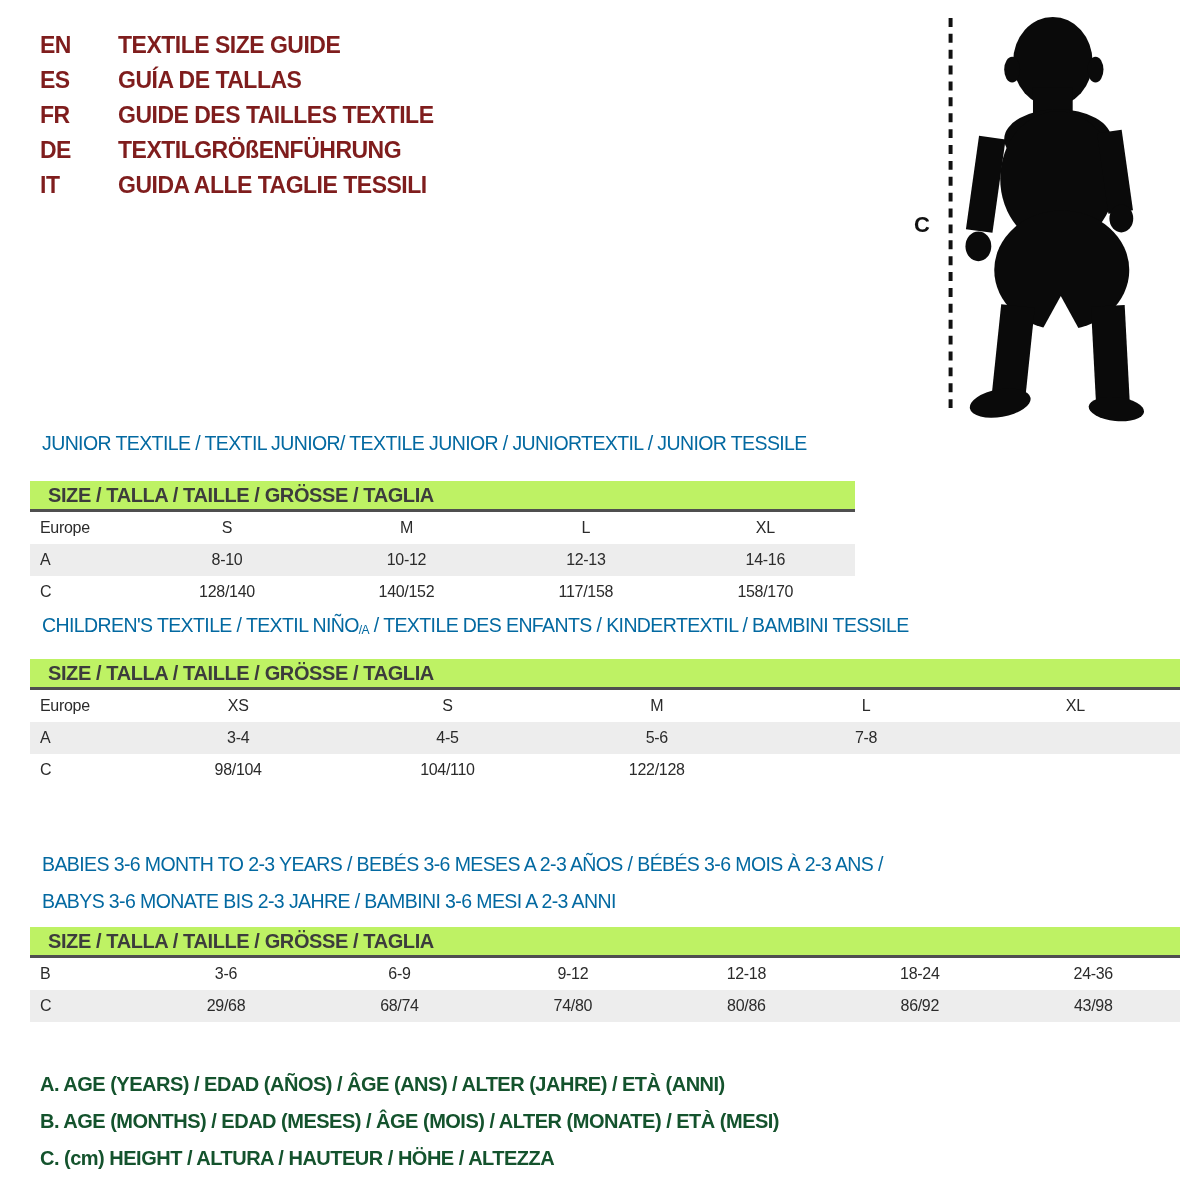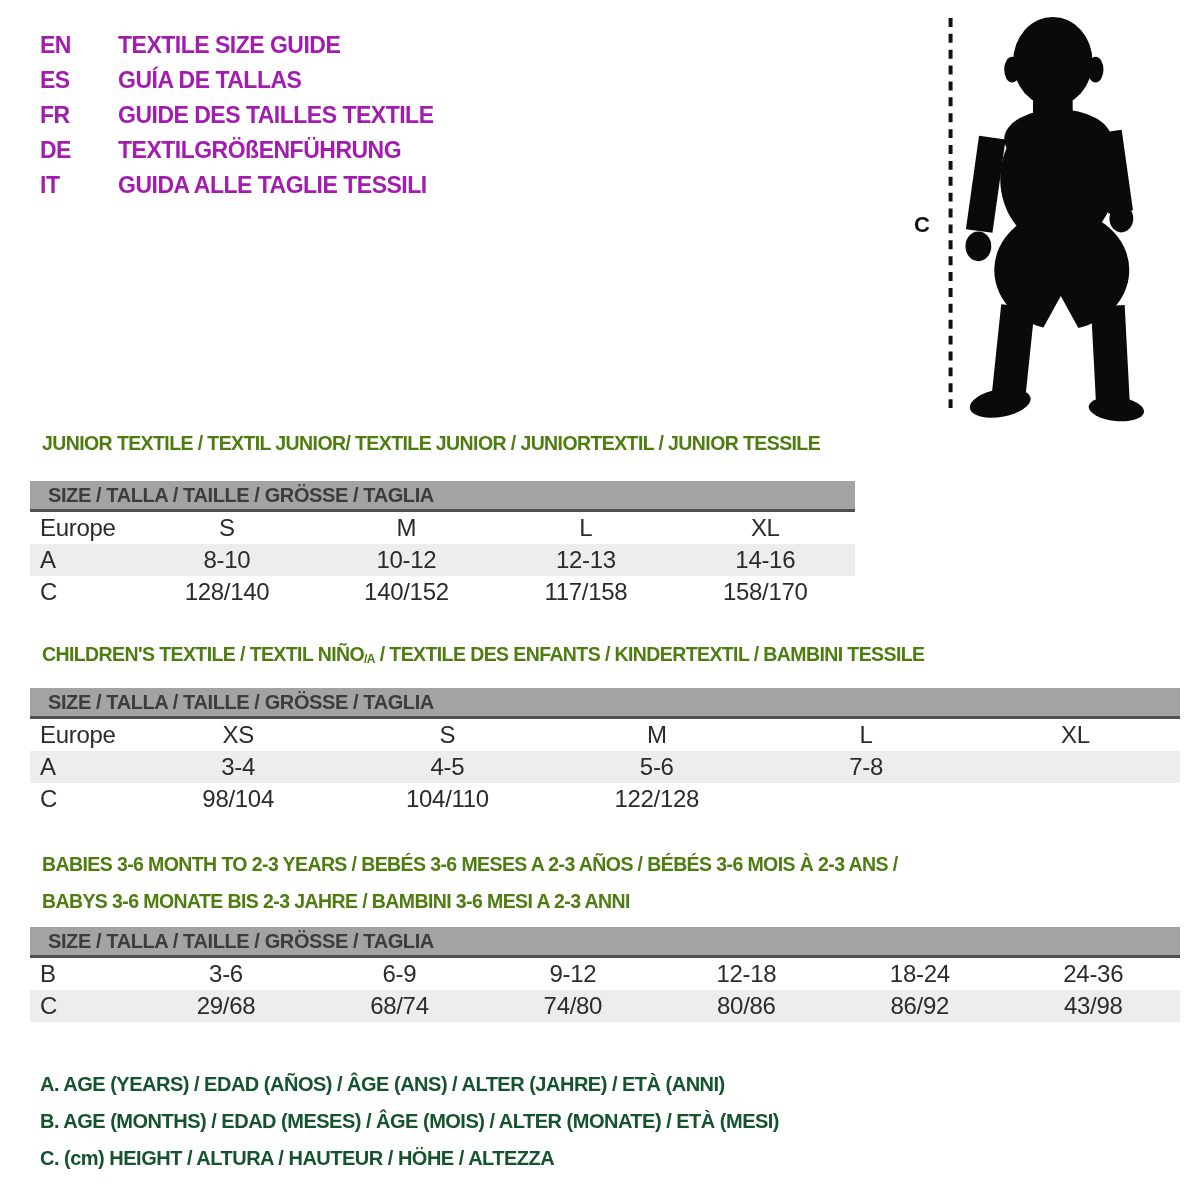--- a/index.html
+++ b/index.html
@@ -6,48 +6,48 @@
   .page {
     position:relative; width:1200px; height:1200px;
     background:#ffffff; color:#1c1c1c;
     font-family:"Liberation Sans", sans-serif;
     overflow:hidden;
   }
 
   
   .lang-block { position:absolute; left:40px; top:28px; }
   .lang-row { display:flex; height:35px; line-height:35px;
-    font-weight:700; font-size:23px; letter-spacing:-0.5px; color:#a21caf; }
+    font-weight:700; font-size:23px; letter-spacing:-0.5px; color:#7f1d1d; }
   .lang-code { width:78px; }
 
   
   .figure-svg { position:absolute; left:900px; top:10px; width:260px; height:412px; }
   .figure-c-label { position:absolute; left:914px; top:212px; width:24px;
     font-weight:700; font-size:22px; color:#111; }
 
   
   .section { position:absolute; left:30px; }
   #sec-junior   { top:432px; width:825px; }
-  #sec-children { top:643px; width:1150px; }
+  #sec-children { top:614px; width:1150px; }
   #sec-babies   { top:846px; width:1150px; }
 
-  .sec-title { margin:0 0 0 12px; font-weight:700; font-size:19.5px;
-    letter-spacing:-0.6px; color:#4d7c0f; height:22px; line-height:22px; white-space:nowrap; }
+  .sec-title { margin:0 0 0 12px; font-weight:400; font-size:19.5px;
+    letter-spacing:-0.6px; color:#0369a1; height:22px; line-height:22px; white-space:nowrap; }
   .sec-title .title-sub { font-size:0.62em; vertical-align:-2px; }
   #sec-babies .sec-title { height:auto; line-height:37px; }
 
-  .size-bar { height:28px; line-height:28px; background:#a3a3a3;
+  .size-bar { height:28px; line-height:28px; background:#bef264;
     border-bottom:3px solid #4f4f4f; padding-left:18px;
     font-weight:700; font-size:20px; color:#3c3c3c; letter-spacing:-0.4px; }
   #sec-junior   .size-bar { margin-top:27px; }
   #sec-children .size-bar { margin-top:23px; }
   #sec-babies   .size-bar { margin-top:7px; }
 
   .t-row { display:grid; height:32px; line-height:32px;
-    font-size:24px; color:#2b2b2b; letter-spacing:-0.3px; }
+    font-size:16px; color:#2b2b2b; letter-spacing:-0.3px; }
   #sec-junior   .t-row { grid-template-columns:13% repeat(4,1fr); }
   #sec-children .t-row { grid-template-columns:9% repeat(5,1fr); }
   #sec-babies   .t-row { grid-template-columns:9.5% repeat(6,1fr); }
   .t-row.shaded { background:#ededed; }
   .cell { text-align:center; overflow:hidden; }
   .cell.label { text-align:left; padding-left:10px; }
 
   
   .legend { position:absolute; left:40px; top:1066px; }
   .legend-line { height:37px; line-height:37px; font-weight:700;

